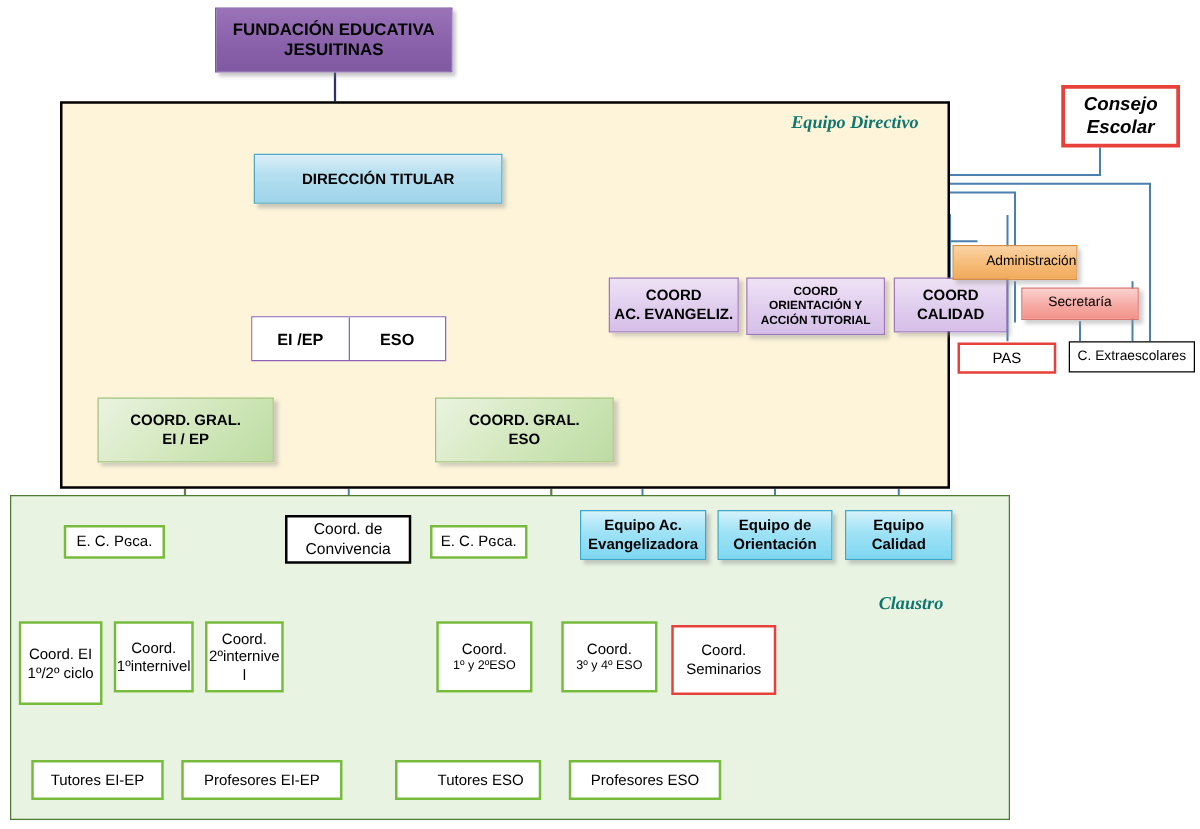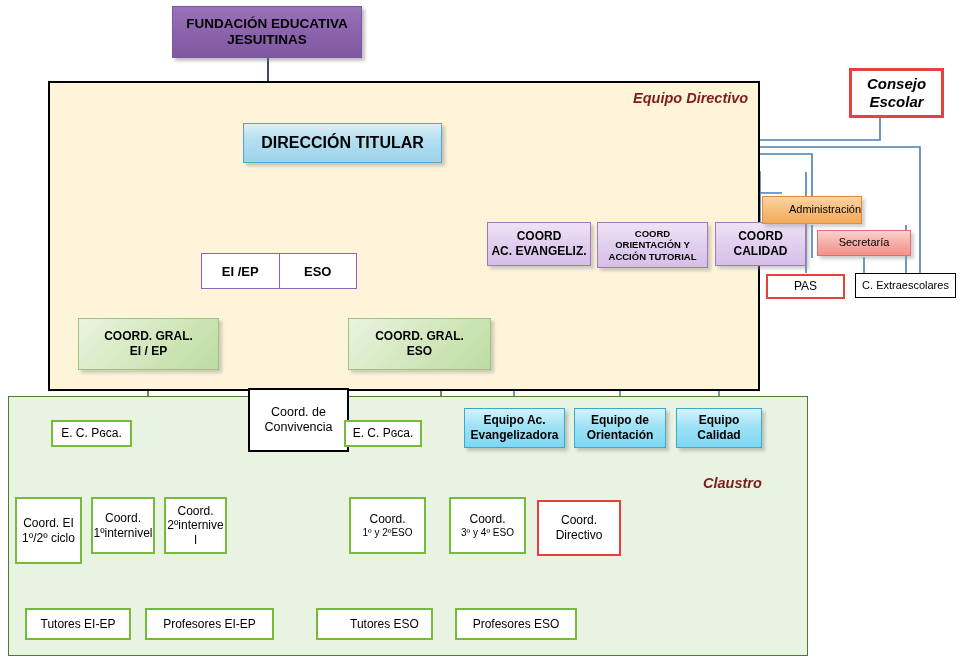--- a/index.html
+++ b/index.html
@@ -4,21 +4,21 @@
 <style>
   html,body{margin:0;padding:0;background:#ffffff;}
   body{font-family:"Liberation Sans", sans-serif;}
   #stage{position:relative;width:960px;height:663px;overflow:hidden;background:#fff;}
   #svg-links{position:absolute;left:0;top:0;width:960px;height:663px;pointer-events:none;}
 
   .panel{position:absolute;box-sizing:border-box;}
   .panel-directivo{background:#fdf4d9;border:2.5px solid #000000;}
   .panel-claustro{background:#e9f3e2;border:1.6px solid #4d7a34;}
 
-  .panel-title{position:absolute;font-style:italic;font-weight:bold;color:#7f1d1d;}
+  .panel-title{position:absolute;font-style:italic;font-weight:bold;color:#0f766e;font-family:Liberation Serif, serif;}
 
   .node{position:absolute;box-sizing:border-box;display:flex;flex-direction:column;
         align-items:center;justify-content:center;text-align:center;line-height:1.22;}
 
   
   .n-purple{background:linear-gradient(180deg,#9a72b8 0%,#8a62ab 55%,#8059a3 100%);
             border:1px solid #7a56a0;color:#000;font-weight:bold;font-size:13.5px;
             box-shadow:3px 3px 3px rgba(120,120,120,.45);}
   .n-blue{background:linear-gradient(180deg,#ddeff7 0%,#b5dff0 40%,#9ed4ea 100%);
           border:1.3px solid #4fa8c9;color:#000;font-weight:bold;font-size:12.5px;
@@ -129,21 +129,21 @@
   <div class="panel-title" style="left:633px;top:90px;font-size:14.5px;">Equipo Directivo</div>
 
   <div class="panel panel-claustro" style="left:8px;top:396px;width:800px;height:260px;"></div>
   <div class="panel-title" style="left:703px;top:475px;font-size:14.5px;">Claustro</div>
 
   <div class="node n-purple" style="left:172px;top:6px;width:190px;height:52px;">
     <span>FUNDACIÓN EDUCATIVA</span>
     <span>JESUITINAS</span>
   </div>
 
-  <div class="node n-blue" style="left:203px;top:123px;width:199px;height:40px;font-size:16px;margin-left:40px;">
+  <div class="node n-blue" style="left:203px;top:123px;width:199px;height:40px;font-size:12px;">
     <span>DIRECCIÓN TITULAR</span>
   </div>
 
   <div class="node n-red-italic" style="left:849px;top:68px;width:95px;height:50px;">
     <span>Consejo</span>
     <span>Escolar</span>
   </div>
 
   <div class="split" style="left:201px;top:253px;width:156px;height:36px;border:1.5px solid #8e62b4;background:#fff;">
     <div>EI /EP</div>
@@ -185,21 +185,21 @@
   </div>
   <div class="node n-green" style="left:348px;top:318px;width:143px;height:52px;">
     <span>COORD. GRAL.</span>
     <span>ESO</span>
   </div>
 
   <div class="node n-greenborder" style="left:51px;top:420px;width:81px;height:27px;">
     <span>E. C. Pɢca.</span>
   </div>
 
-  <div class="node n-blackborder" style="left:228px;top:388px;width:101px;height:64px;margin-left:20px;">
+  <div class="node n-blackborder" style="left:228px;top:412px;width:101px;height:39px;">
     <span>Coord. de</span>
     <span>Convivencia</span>
   </div>
 
   <div class="node n-greenborder" style="left:344px;top:420px;width:78px;height:27px;">
     <span>E. C. Pɢca.</span>
   </div>
 
   <div class="node n-cyan" style="left:464px;top:408px;width:101px;height:40px;">
     <span>Equipo Ac.</span>
@@ -230,21 +230,21 @@
   <div class="node n-greenborder" style="left:349px;top:497px;width:77px;height:57px;">
     <span>Coord.</span>
     <span class="sub">1º y 2ºESO</span>
   </div>
   <div class="node n-greenborder" style="left:449px;top:497px;width:77px;height:57px;">
     <span>Coord.</span>
     <span class="sub">3º y 4º ESO</span>
   </div>
   <div class="node n-redborder" style="left:537px;top:500px;width:84px;height:56px;">
     <span>Coord.</span>
-    <span>Directivo</span>
+    <span>Seminarios</span>
   </div>
 
   <div class="node n-greenborder" style="left:25px;top:608px;width:106px;height:32px;">
     <span>Tutores EI-EP</span>
   </div>
   <div class="node n-greenborder" style="left:145px;top:608px;width:129px;height:32px;">
     <span>Profesores EI-EP</span>
   </div>
   <div class="node n-greenborder" style="left:316px;top:608px;width:117px;height:32px;padding-left:20px;">
     <span>Tutores ESO</span>

